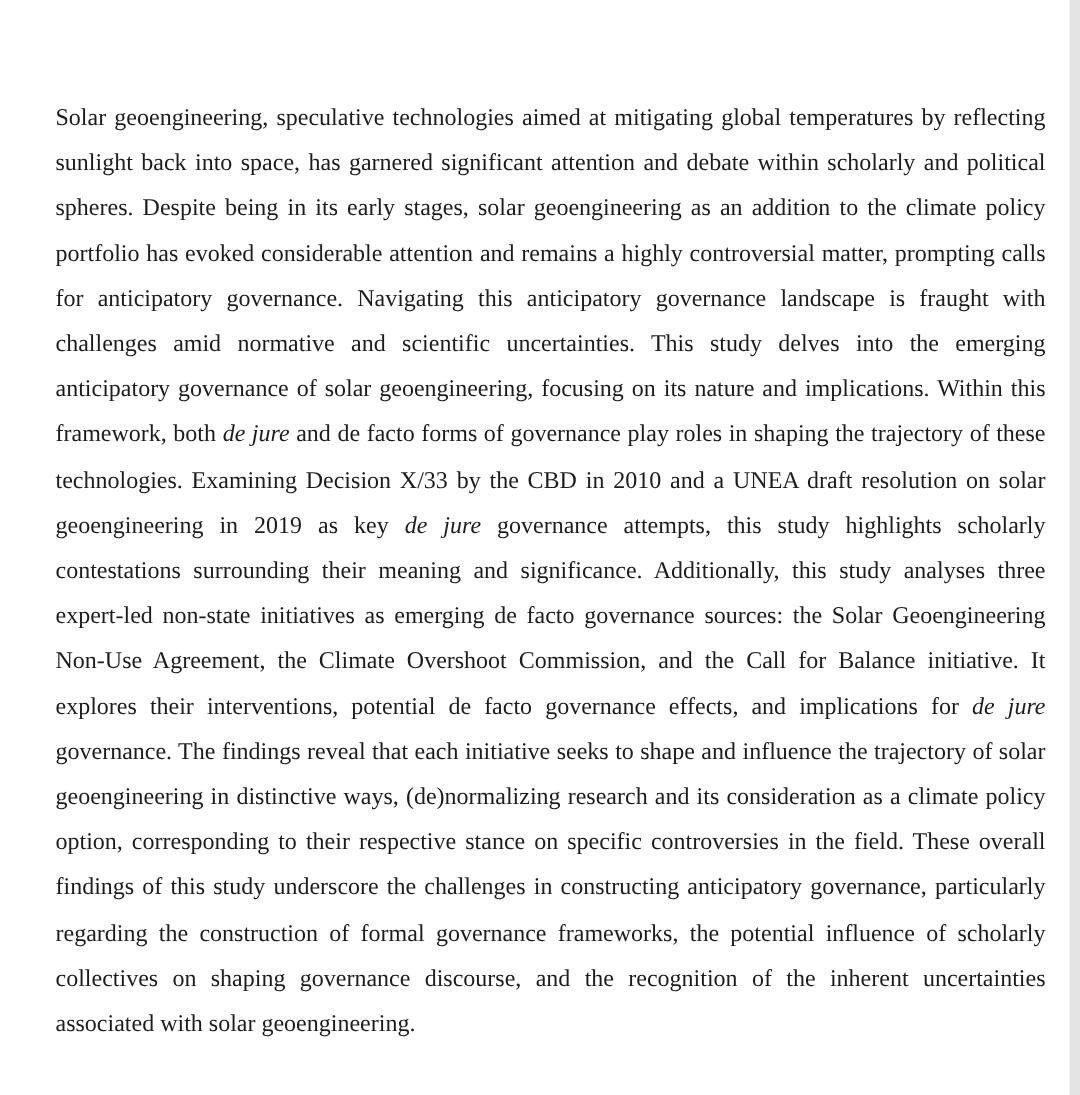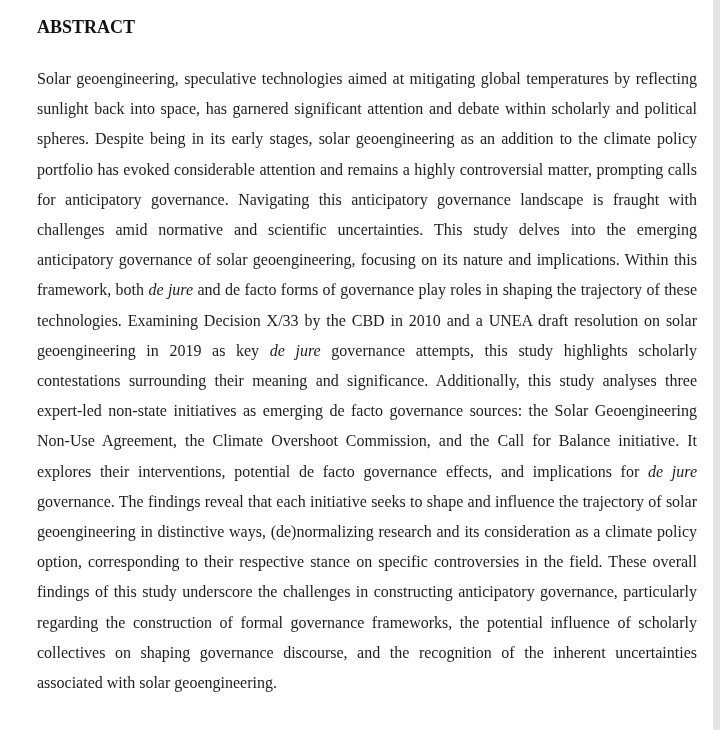--- a/index.html
+++ b/index.html
@@ -53,16 +53,15 @@
       text-align: justify;
       color: #1c1c1c;
     }
     .abstract em {
     }
   </style>
 </head>
 <body>
 
 <div class="page">
-  <h2 class="heading">ABSTRACT</h2>
   <p class="abstract"><span>Solar geoengineering, speculative technologies aimed at mitigating global temperatures by reflecting sunlight back into space, has garnered significant attention and debate within scholarly and political spheres. Despite being in its early stages, solar geoengineering as an addition to the climate policy portfolio has evoked considerable attention and remains a highly controversial matter, prompting calls for anticipatory governance. Navigating this anticipatory governance landscape is fraught with challenges amid normative and scientific uncertainties. This study delves into the emerging anticipatory governance of solar geoengineering, focusing on its nature and implications. Within this framework, both </span><em>de jure</em><span> and de facto forms of governance play roles in shaping the trajectory of these technologies. Examining Decision X/33 by the CBD in 2010 and a UNEA draft resolution on solar geoengineering in 2019 as key </span><em>de jure</em><span> governance attempts, this study highlights scholarly contestations surrounding their meaning and significance. Additionally, this study analyses three expert-led non-state initiatives as emerging de facto governance sources: the Solar Geoengineering Non-Use Agreement, the Climate Overshoot Commission, and the Call for Balance initiative. It explores their interventions, potential de facto governance effects, and implications for </span><em>de jure</em><span> governance. The findings reveal that each initiative seeks to shape and influence the trajectory of solar geoengineering in distinctive ways, (de)normalizing research and its consideration as a climate policy option, corresponding to their respective stance on specific controversies in the field. These overall findings of this study underscore the challenges in constructing anticipatory governance, particularly regarding the construction of formal governance frameworks, the potential influence of scholarly collectives on shaping governance discourse, and the recognition of the inherent uncertainties associated with solar geoengineering.</span></p>
 </div>
 <div class="right-edge"></div>
 
 </body></html>

